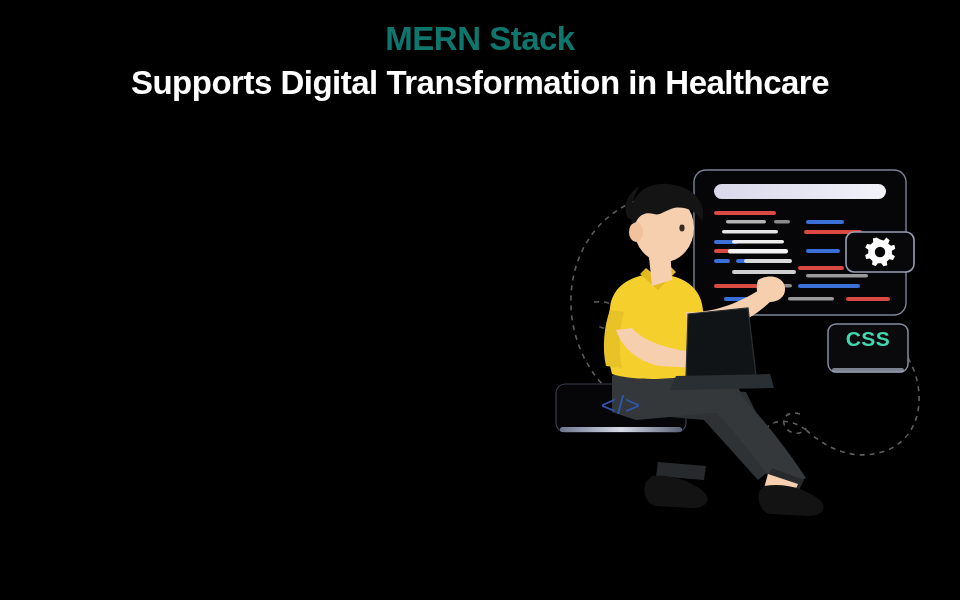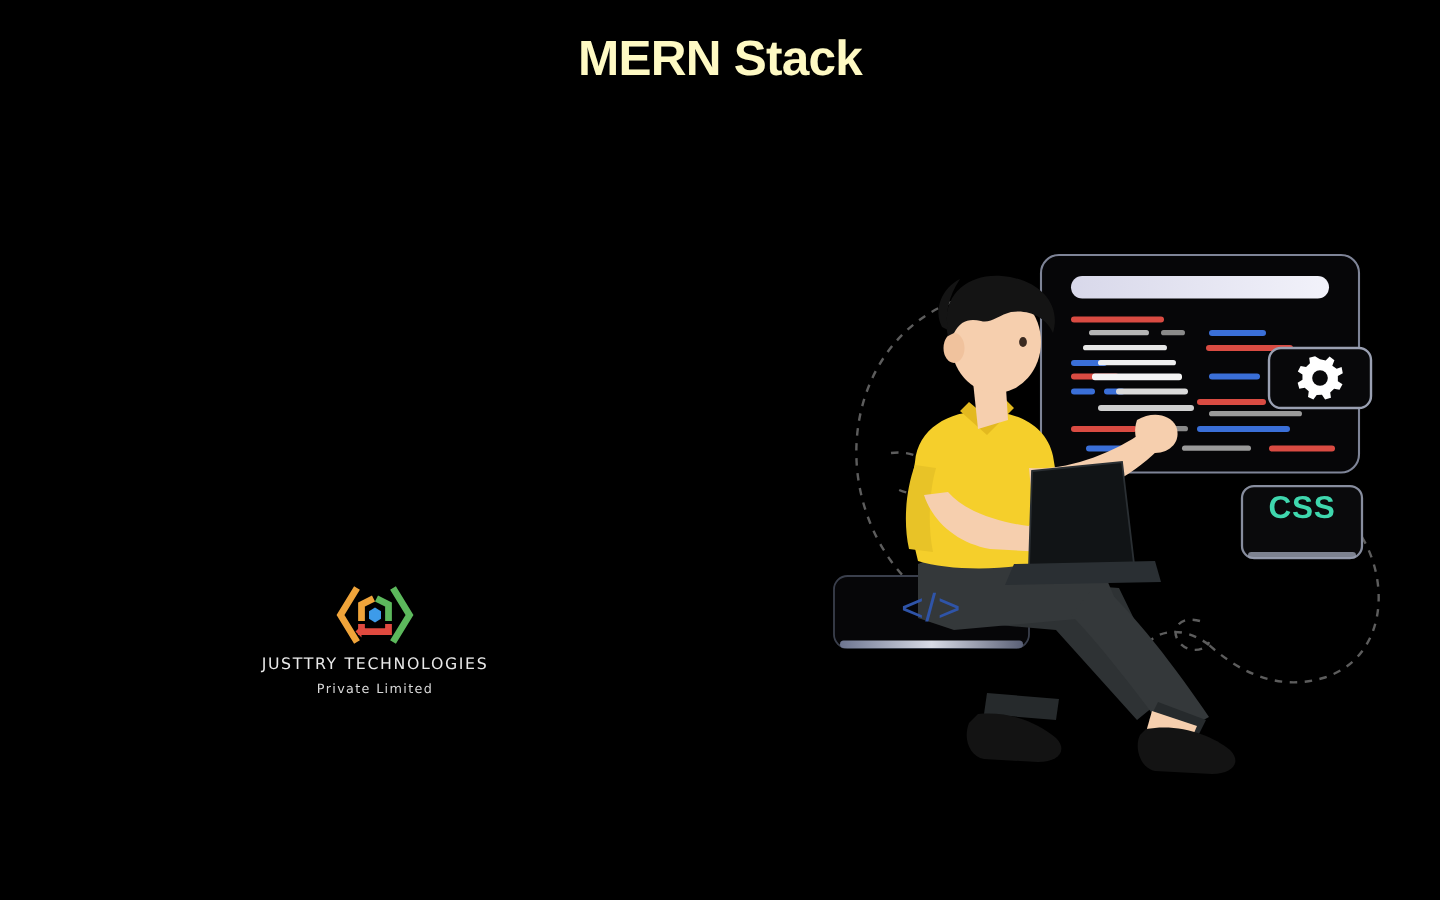--- a/index.html
+++ b/index.html
@@ -38,21 +38,21 @@
     letter-spacing: -0.5px;
     white-space: nowrap;
   }
   .hl-1 {
     font-size: 33px;
     color: #ffffff;
     margin-bottom: 11px;
   }
   .hl-2 {
     font-size: 33px;
-    color: #fef9c3;
+    color: #0f766e;
     margin-bottom: 11px;
   }
   .hl-3 {
     font-size: 33px;
     color: #ffffff;
   }
 
   
   .logo-block {
     position: absolute;
@@ -127,42 +127,23 @@
     pointer-events: none;
   }
 </style>
 </head>
 <body>
 
 <div class="stage">
 
   <div class="headline">
     <span class="hl-line hl-2">MERN Stack</span>
+    <span class="hl-line hl-3">Supports Digital Transformation in Healthcare</span>
   </div>
 
-  <div class="logo-block">
-    <svg class="logo-mark" viewBox="0 0 128 88">
-
-      <path d="M40 8 L18 44 L40 80" fill="none" stroke="#f0a43a" stroke-width="9" stroke-linecap="butt" stroke-linejoin="miter"></path>
-
-      <path d="M88 8 L110 44 L88 80" fill="none" stroke="#5cb85c" stroke-width="9" stroke-linecap="butt" stroke-linejoin="miter"></path>
-
-      <path d="M62 22 L46 30 L46 52" fill="none" stroke="#f0a43a" stroke-width="9" stroke-linejoin="miter"></path>
-
-      <path d="M66 22 L82 30 L82 52" fill="none" stroke="#5cb85c" stroke-width="9" stroke-linejoin="miter"></path>
-
-      <path d="M46 56 L46 66 L82 66 L82 56" fill="none" stroke="#e04a3f" stroke-width="9" stroke-linejoin="miter"></path>
-
-      <path d="M46 58 L38 66 L46 74 Z" fill="#e04a3f"></path>
-
-      <polygon points="64,34 72,39 72,49 64,54 56,49 56,39" fill="#3d9be9"></polygon>
-    </svg>
-    <div class="logo-name">JUSTTRY TECHNOLOGIES</div>
-    <div class="logo-sub">Private Limited</div>
-  </div>
 
   <div class="illus">
     <svg viewBox="0 0 420 360">
       <defs>
         <linearGradient id="shineBar" x1="0" y1="0" x2="1" y2="0">
           <stop offset="0%" stop-color="#d8d8ea"></stop>
           <stop offset="100%" stop-color="#f2f2fa"></stop>
         </linearGradient>
         <linearGradient id="edgeGlow" x1="0" y1="0" x2="1" y2="0">
           <stop offset="0%" stop-color="#6d7590"></stop>

